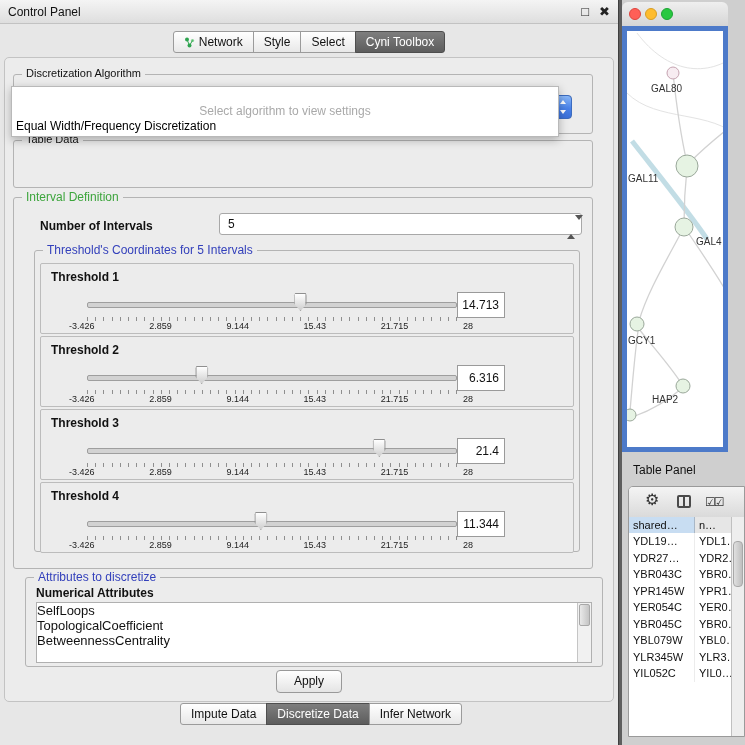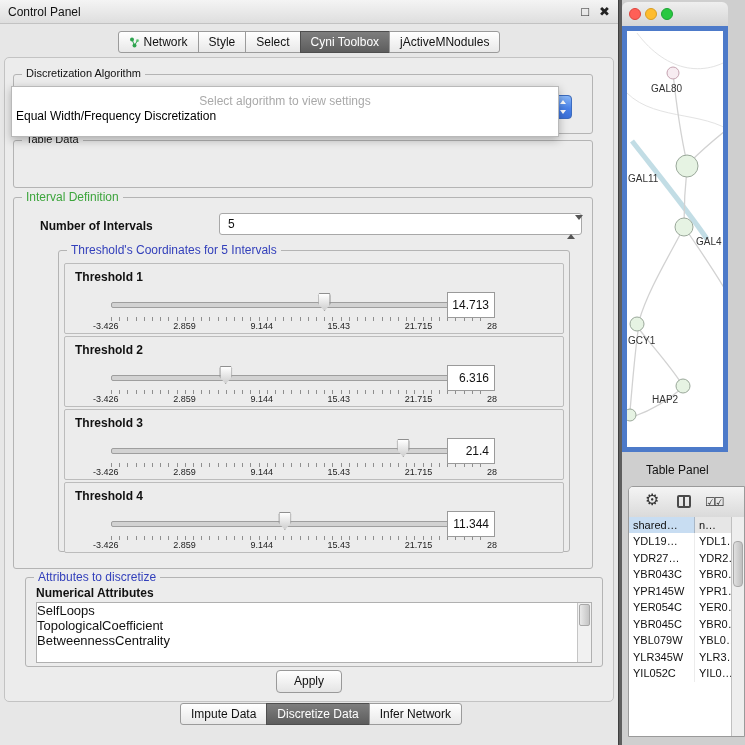--- a/index.html
+++ b/index.html
@@ -39,39 +39,39 @@
               background:linear-gradient(#fdfdfd,#ededed);border:1px solid #a5a5a5;border-radius:4px;}
   .stepper-blue{position:absolute;right:-1px;top:-1px;bottom:-1px;width:18px;border-radius:0 4px 4px 0;
                 background:linear-gradient(#8ab8f8,#4a82e8 55%,#3a6fd8);border:1px solid #3c6cc0;box-sizing:border-box;}
   .arr{position:absolute;width:0;height:0;border-left:3px solid transparent;border-right:3px solid transparent;left:5px;}
   .arr.up{border-bottom:4px solid #fff;top:4px;}
   .arr.dn{border-top:4px solid #fff;bottom:4px;}
 
   
   .algo-popup{position:absolute;left:6px;top:28px;width:546px;height:49px;background:#fff;
               border:1px solid #b9b9b9;box-shadow:0 3px 9px rgba(0,0,0,.28);z-index:6;}
-  .popup-placeholder{text-align:center;color:#a9a9a9;font-size:12px;padding-top:7px;}
+  .popup-placeholder{text-align:center;color:#a9a9a9;font-size:12px;padding-top:17px;}
   .popup-opt{font-size:12px;padding:1px 0 0 4px;color:#000;}
   .popup-opt.bold{font-weight:bold;}
 
   
   .td-group{left:8px;top:82px;width:578px;height:46px;}
   .flat-combo{position:absolute;background:#fff;border:1px solid #a8a8a8;border-radius:3px;
               font-size:12px;line-height:20px;padding-left:8px;box-sizing:border-box;height:22px;}
   .td-combo{left:10px;top:14px;right:10px;}
   .gray-arrows{position:absolute;right:6px;top:3px;width:8px;}
   .gray-arrows .a{width:0;height:0;border-left:4px solid transparent;border-right:4px solid transparent;margin:2px 0;}
   .gray-arrows .a.up{border-bottom:5px solid #555;}
   .gray-arrows .a.dn{border-top:5px solid #555;}
 
   
   .interval-group{left:8px;top:139px;width:578px;height:370px;}
   .num-label{position:absolute;left:26px;top:21px;font-weight:bold;font-size:12px;}
   .num-combo{left:205px;top:15px;right:10px;}
-  .thr-group{position:absolute;left:20px;top:52px;right:22px;height:300px;border:1px solid #b4b4b4;border-radius:3px;margin-left:24px;}
+  .thr-group{position:absolute;left:20px;top:52px;right:12px;height:300px;border:1px solid #b4b4b4;border-radius:3px;}
   .threshold-box{position:absolute;left:5px;right:5px;height:69px;border:1px solid #bcbcbc;
                  border-radius:2px;background:#ececec;}
   .tb0{top:12px;}.tb1{top:85px;}.tb2{top:158px;}.tb3{top:231px;}
   .th-label{position:absolute;left:10px;top:6px;font-weight:bold;font-size:12px;}
   .slider{position:absolute;left:46px;top:26px;width:370px;height:26px;}
   .track{position:absolute;left:0;right:0;top:12px;height:4px;background:#d2d2d2;
          border:1px solid #9e9e9e;border-radius:2px;}
   .thumb{position:absolute;top:3px;width:13px;height:18px;transform:translateX(-50%);
          background:linear-gradient(#ffffff,#cfcfcf);border:1px solid #8f8f8f;box-sizing:border-box;
          clip-path:polygon(10% 0,90% 0,100% 12%,100% 58%,50% 100%,0 58%,0 12%);}
@@ -110,21 +110,21 @@
                background:#fff;box-sizing:border-box;overflow:hidden;}
   .edge{stroke:#d2d2d2;stroke-width:1.3;fill:none;}
   .edge.faint{stroke:#e3e3e3;stroke-width:1;}
   .edge.thick{stroke:#b7d7e0;stroke-width:5;opacity:.85;}
   .node{fill:#e6f3e3;stroke:#9aa89a;stroke-width:1;}
   .node.pink{fill:#f7ecf1;stroke:#c5a3b0;}
   .node.red{fill:#e6101f;stroke:#9c0a12;}
   .nlabels text{font-size:10px;fill:#333;font-family:"Liberation Sans",sans-serif;}
 
   .tp-label{position:absolute;top:458px;left:0;right:0;height:24px;line-height:24px;
-            padding-left:24px;font-size:12px;}
+            padding-left:11px;font-size:12px;}
   .table-window{position:absolute;left:6px;top:486px;width:117px;height:251px;background:#e9e9e9;
                 border:1px solid #9a9a9a;border-radius:5px 0 0 0;box-sizing:border-box;overflow:hidden;}
   .tw-toolbar{position:absolute;top:0;left:0;right:0;height:30px;
               background:linear-gradient(#f4f4f4,#dadada);border-bottom:1px solid #bdbdbd;}
   .gear-icon{position:absolute;left:16px;top:5px;font-size:16px;color:#333;line-height:1;}
   .columns-icon{position:absolute;left:48px;top:8px;width:14px;height:13px;border:2px solid #4a4a4a;
                 border-radius:2px;box-sizing:border-box;}
   .columns-icon::before{content:"";position:absolute;left:4px;top:0;bottom:0;width:2px;background:#4a4a4a;}
   .selall-icon{position:absolute;left:76px;top:8px;font-size:12px;letter-spacing:-2px;color:#333;}
   .tw-head{position:absolute;top:30px;left:0;right:12px;height:16px;display:flex;}
@@ -158,21 +158,20 @@
             <circle cx="3" cy="2.5" r="2" fill="#2ea44f"></circle>
             <circle cx="8.5" cy="3.5" r="1.6" fill="#7fd08f"></circle>
             <circle cx="5.5" cy="8.5" r="2" fill="#2ea44f"></circle>
             <path d="M3 2.5 L5.5 8.5 L8.5 3.5" stroke="#2ea44f" stroke-width="1" fill="none"></path>
           </svg></span>
       <span>Network</span>
     </div>
     <div class="tab">Style</div>
     <div class="tab">Select</div>
     <div class="tab active">Cyni Toolbox</div>
-    <div class="tab">jActiveMNodules</div>
   </div>
 
   <div class="cp-body">
 
     <div class="group algo-group">
       <span class="group-label">Discretization Algorithm</span>
       <div class="algo-combo">
         <span class="stepper-blue">
           <span class="arr up"></span>
             <span class="arr dn"></span>

